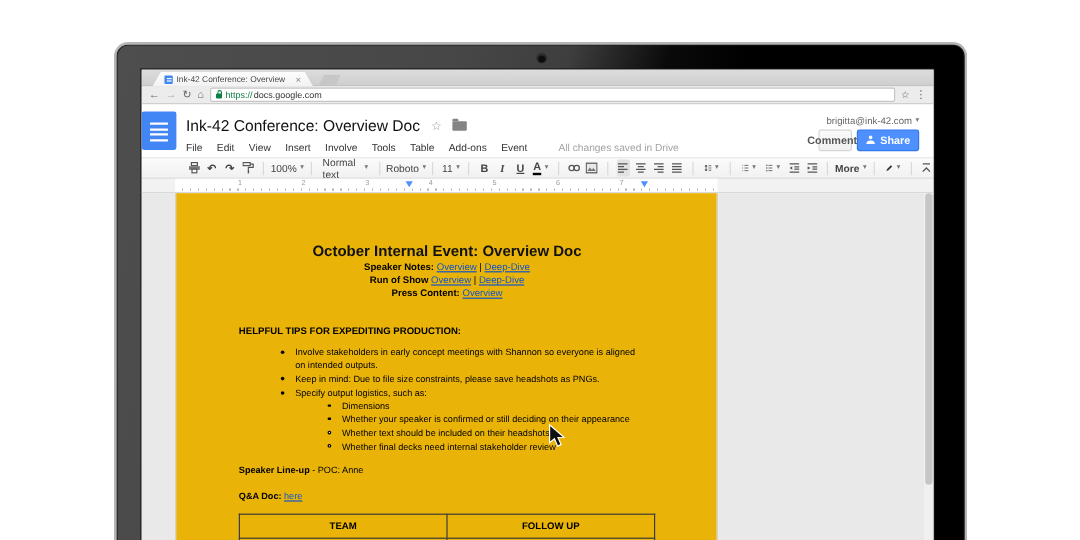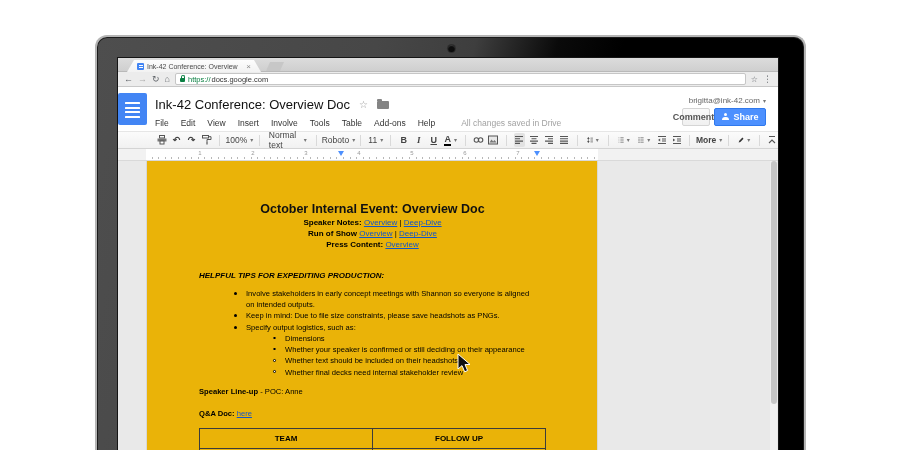--- a/index.html
+++ b/index.html
@@ -99,21 +99,21 @@
 
   
   .canvas{position:absolute;left:0;top:103px;width:660px;height:289px;background:#e9e9e9;}
   .page{position:absolute;left:28px;top:0;width:452px;height:289px;background:#eab308;
     border-left:1px solid #d8d8d8;border-right:1px solid #d8d8d8;box-sizing:border-box;
     padding:41px 51px 0 52px;color:#000;}
   .dtitle{font-size:12.5px;font-weight:bold;text-align:center;line-height:15px;color:#111;}
   .subline{font-size:8px;line-height:11.2px;text-align:center;}
   .sb{font-weight:bold;text-align:right;}
   .dlink{color:#1155cc;text-decoration:underline;cursor:pointer;}
-  .tips{font-size:8px;font-weight:bold;margin-top:20px;line-height:10px;font-style:italic;}
+  .tips{font-size:8px;font-weight:bold;margin-top:20px;line-height:10px;}
   ul.blist{list-style:none;margin:7px 0 0 0;padding:0 0 0 47px;}
   ul.blist li{font-size:7.6px;line-height:11.3px;position:relative;max-width:292px;}
   ul.blist li::before{content:"";position:absolute;left:-12px;top:4.2px;width:3px;height:3px;
     border-radius:50%;background:#000;}
   ul.slist{list-style:none;margin:0;padding:0 0 0 86px;}
   ul.slist li{font-size:7.6px;line-height:11.3px;position:relative;max-width:262px;}
   ul.slist li::before{content:"";position:absolute;left:-12px;top:3.8px;width:2.6px;height:2.6px;
     border-radius:50%;border:0.8px solid #000;background:#fff;box-sizing:border-box;}
   .pline{font-size:7.6px;line-height:10px;margin-top:9px;}
   .pline.qa{margin-top:12px;}
@@ -177,21 +177,21 @@
       </div>
       <div class="menurow">
         <span class="menuitem">File</span>
         <span class="menuitem">Edit</span>
         <span class="menuitem">View</span>
         <span class="menuitem">Insert</span>
         <span class="menuitem">Involve</span>
         <span class="menuitem">Tools</span>
         <span class="menuitem">Table</span>
         <span class="menuitem">Add-ons</span>
-        <span class="menuitem">Help</span>
+        <span class="menuitem">Event</span>
         <span class="savestatus">All changes saved in Drive</span>
       </div>
       <div class="account">
         <span>brigitta@ink-42.com</span>
         <span class="caret">▾</span>
       </div>
       <div class="btn comments">Comments</div>
       <div class="btn share">
         <span class="personicon"></span>
         <span>Share</span>

